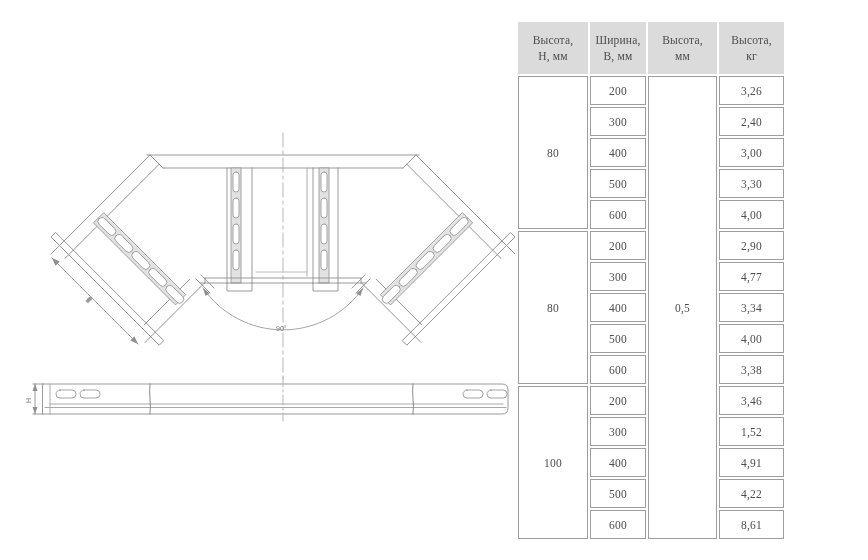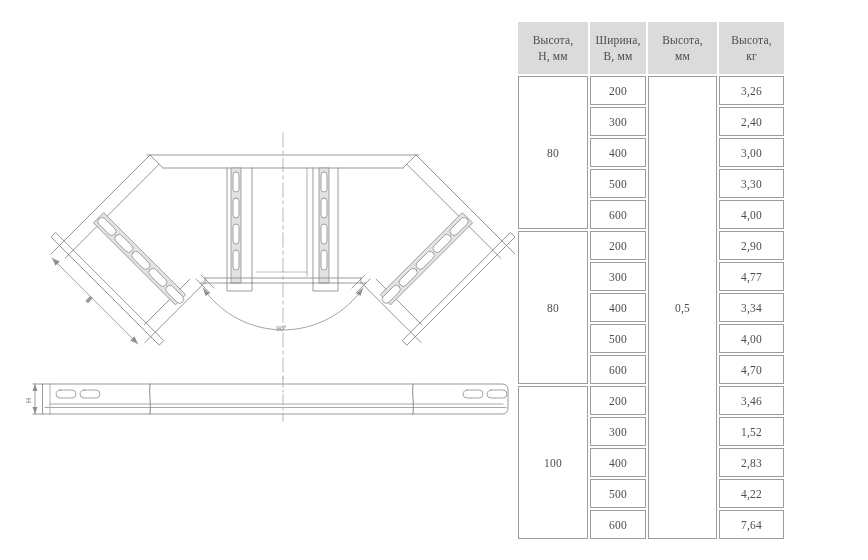--- a/index.html
+++ b/index.html
@@ -192,39 +192,39 @@
       <tr>
         <td>400</td>
         <td>3,34</td>
       </tr>
       <tr>
         <td>500</td>
         <td>4,00</td>
       </tr>
       <tr>
         <td>600</td>
-        <td>4,70</td>
+        <td>3,38</td>
       </tr>
 
       <tr>
         <th rowspan="5">100</th>
         <td>200</td>
         <td>3,46</td>
       </tr>
       <tr>
         <td>300</td>
         <td>1,52</td>
       </tr>
       <tr>
         <td>400</td>
-        <td>2,83</td>
+        <td>4,91</td>
       </tr>
       <tr>
         <td>500</td>
         <td>4,22</td>
       </tr>
       <tr>
         <td>600</td>
-        <td>7,64</td>
+        <td>8,61</td>
       </tr>
     </tbody>
   </table>
 </div>
 
 </body></html>

